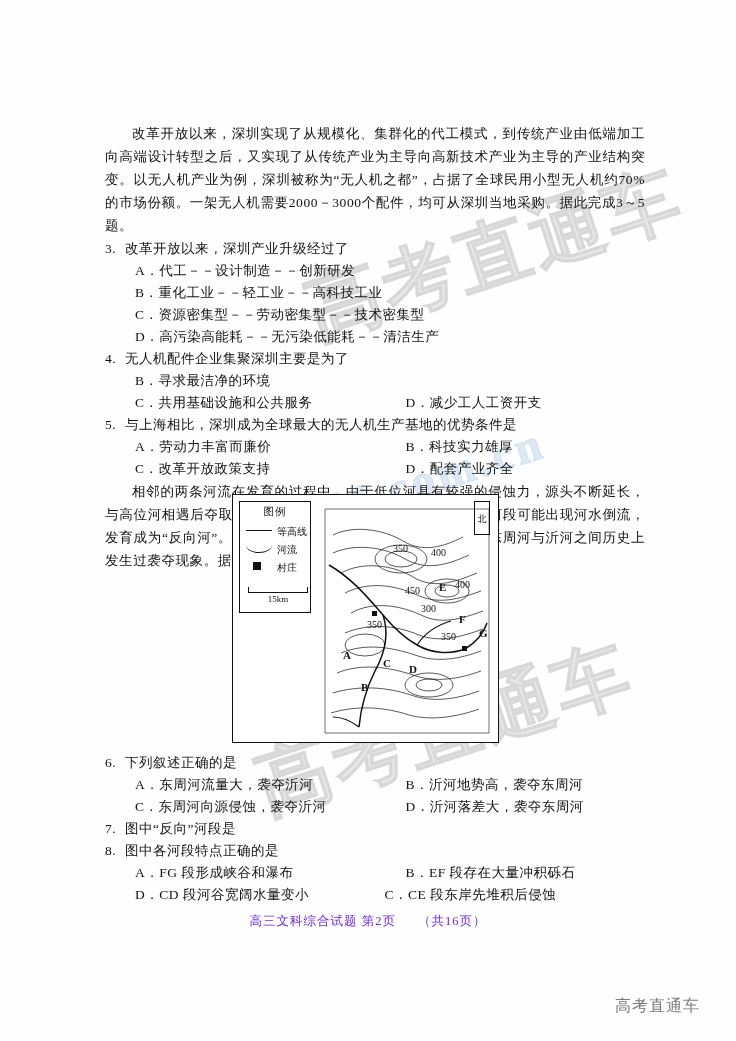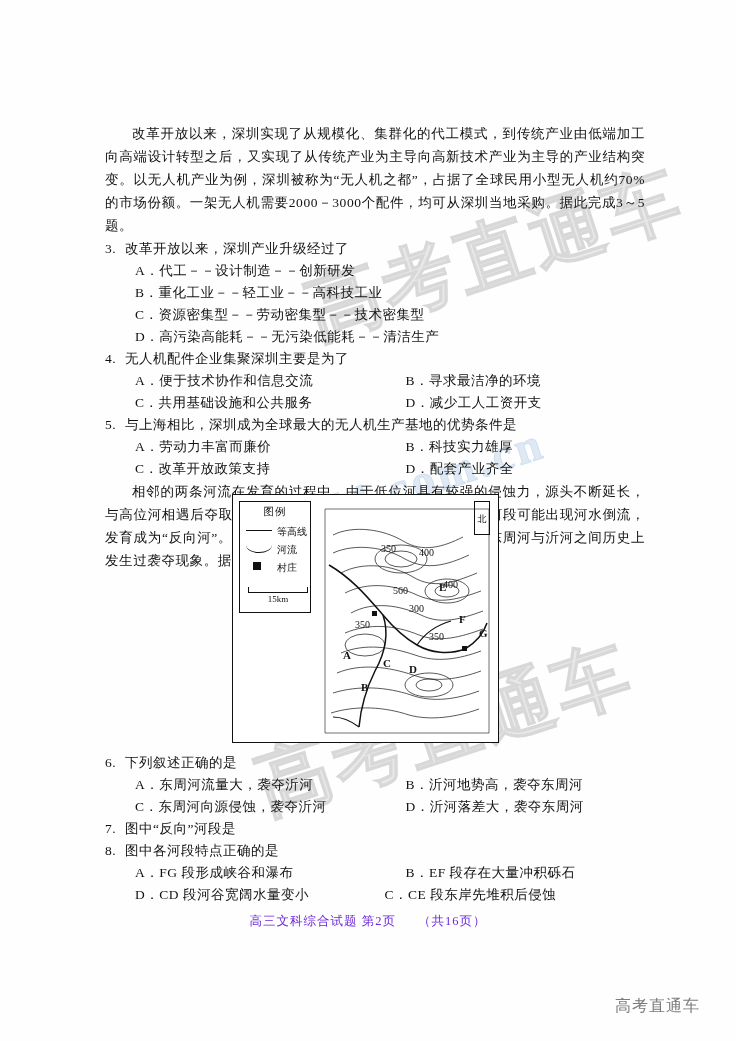--- a/index.html
+++ b/index.html
@@ -181,20 +181,21 @@
     font-family: "Liberation Serif", serif;
     font-size: 9px;
     text-align: center;
     line-height: 34px;
   }
   .map-label {
     position: absolute;
     font-family: "Liberation Serif", serif;
     font-size: 10px;
     color: #111;
+    margin-left: 12px;
   }
   .map-letter {
     position: absolute;
     font-family: "Liberation Serif", serif;
     font-size: 11px;
     font-weight: bold;
     color: #111;
   }
   
   .footer {
@@ -242,21 +243,20 @@
           <span class="opt full">D．高污染高能耗－－无污染低能耗－－清洁生产</span>
         </div>
     </div>
 
     <div class="q">
       <span class="q-num">4.</span>
       <span class="q-text">无人机配件企业集聚深圳主要是为了</span>
     </div>
     <div class="opts-block">
       <div class="opt-row">
-        <span class="opt opt-wide-a">A．便于技术协作和信息交流</span>
         <span class="opt opt-wide-b">B．寻求最洁净的环境</span>
       </div>
       <div class="opt-row">
         <span class="opt opt-wide-a">C．共用基础设施和公共服务</span>
         <span class="opt opt-wide-b">D．减少工人工资开支</span>
       </div>
     </div>
 
     <div class="q">
       <span class="q-num">5.</span>
@@ -310,21 +310,21 @@
         </g>
         <g fill="#111">
           <rect x="139" y="116" width="5" height="5"></rect>
           <rect x="229" y="151" width="5" height="5"></rect>
         </g>
       </svg>
 
       
       <div class="map-label" style="left:148px; top:48px;">350</div>
       <div class="map-label" style="left:186px; top:52px;">400</div>
-      <div class="map-label" style="left:160px; top:90px;">560</div>
+      <div class="map-label" style="left:160px; top:90px;">450</div>
       <div class="map-label" style="left:210px; top:84px;">400</div>
       <div class="map-label" style="left:122px; top:124px;">350</div>
       <div class="map-label" style="left:176px; top:108px;">300</div>
       <div class="map-label" style="left:196px; top:136px;">350</div>
 
       
       <div class="map-letter" style="left:110px; top:154px;">A</div>
       <div class="map-letter" style="left:128px; top:186px;">B</div>
       <div class="map-letter" style="left:150px; top:162px;">C</div>
       <div class="map-letter" style="left:176px; top:168px;">D</div>

